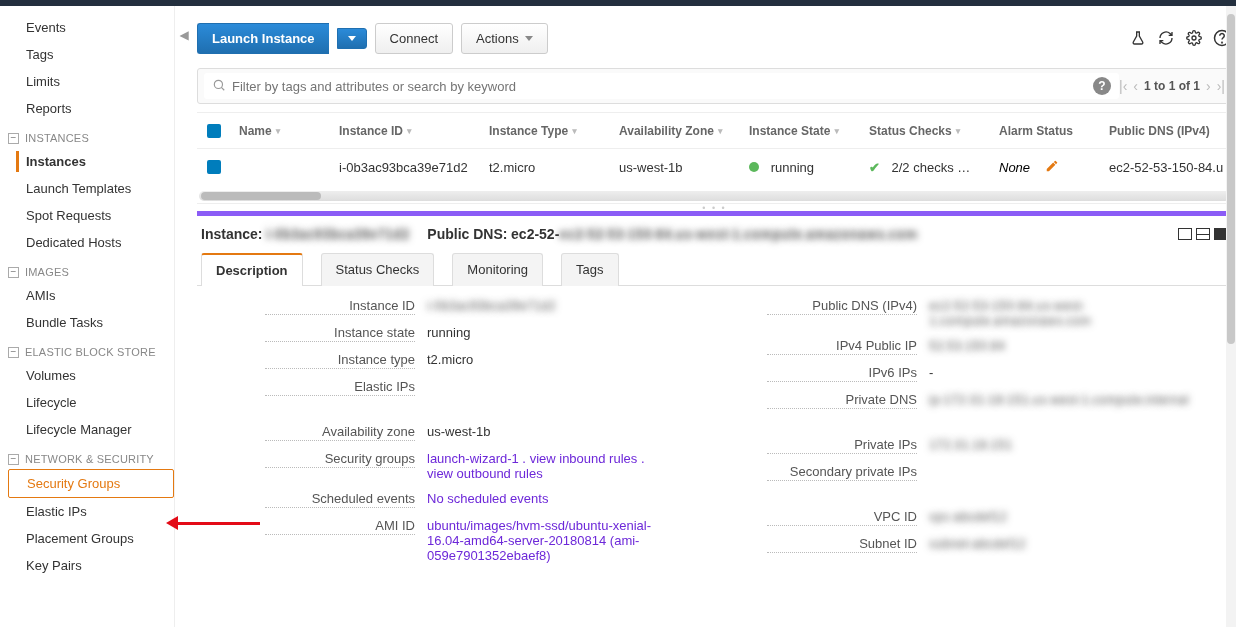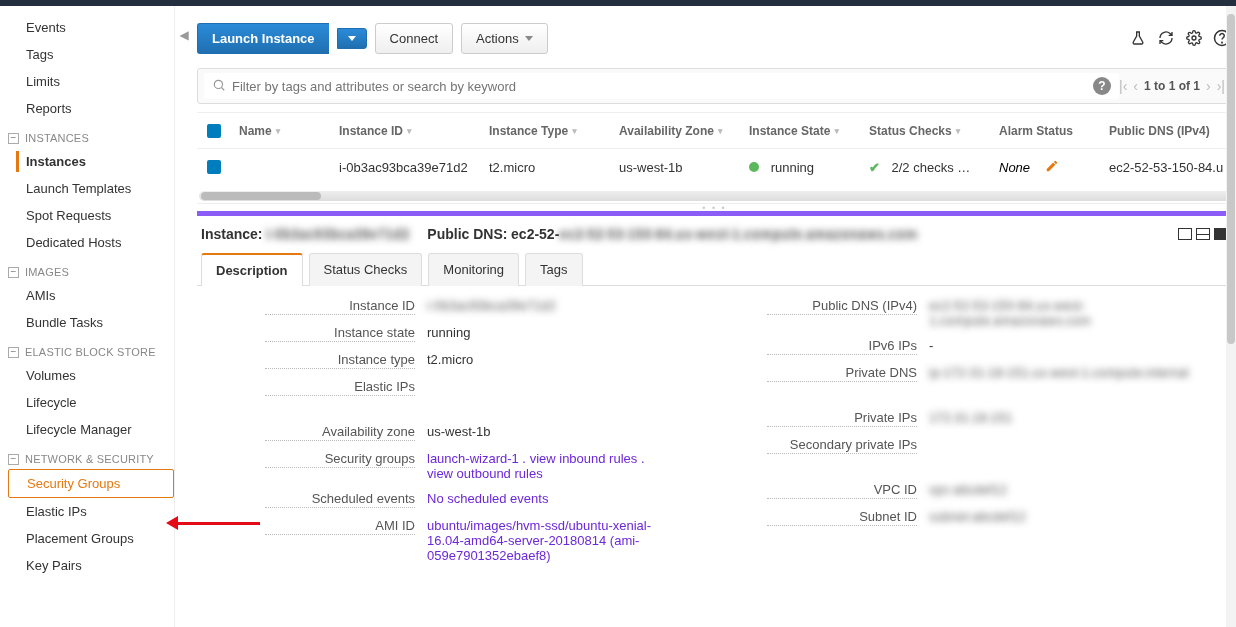--- a/index.html
+++ b/index.html
@@ -154,21 +154,21 @@
     flex-direction: column;
     overflow: hidden;
     border-top: 5px solid #8b5cf6;
     padding-top: 6px;
   }
   .detail-header { display: flex; align-items: center; gap: 18px; padding: 4px 4px 10px 4px; }
   .detail-header b { font-size: 14px; }
   .layout-icon { width:14px; height:12px; border:1px solid #333; display:inline-block; margin-left:4px; cursor:pointer; }
   .layout-icons { margin-left:auto; display:flex; align-items:center; }
   .layout-icon.split::after { content:""; display:block; width:100%; height:50%; border-bottom:1px solid #333; }
-  .tabs { display: flex; gap: 6px; border-bottom: 1px solid #ddd; padding-left: 4px; }
+  .tabs { display: flex; gap: 18px; border-bottom: 1px solid #ddd; padding-left: 4px; }
   .tab {
     padding: 8px 14px;
     border: 1px solid #ddd; border-bottom: none;
     background: #f4f4f4;
     border-top-left-radius: 3px; border-top-right-radius: 3px;
     color: #333; font-size: 13px;
     cursor: pointer;
     position: relative; top: 1px;
   }
   .tab.active { background: #fff; font-weight: bold; border-top: 2px solid #e47911; }
@@ -437,20 +437,24 @@
                 <span class="kv-value link">ubuntu/images/hvm-ssd/ubuntu-xenial-16.04-amd64-server-20180814 (ami-059e7901352ebaef8)</span>
               </div>
           </div>
 
           <div class="kv-col" style="margin-left:40px">
             <div class="kv">
                 <span class="kv-label">Public DNS (IPv4)</span>
                 <span class="kv-value blurred">ec2-52-53-150-84.us-west-1.compute.amazonaws.com</span>
               </div>
             <div class="kv">
+                <span class="kv-label">IPv4 Public IP</span>
+                <span class="kv-value blurred">52.53.150.84</span>
+              </div>
+            <div class="kv">
                 <span class="kv-label">IPv6 IPs</span>
                 <span class="kv-value">-</span>
               </div>
             <div class="kv">
                 <span class="kv-label">Private DNS</span>
                 <span class="kv-value blurred">ip-172-31-18-151.us-west-1.compute.internal</span>
               </div>
             <div style="height:8px"></div>
             <div class="kv">
                 <span class="kv-label">Private IPs</span>

